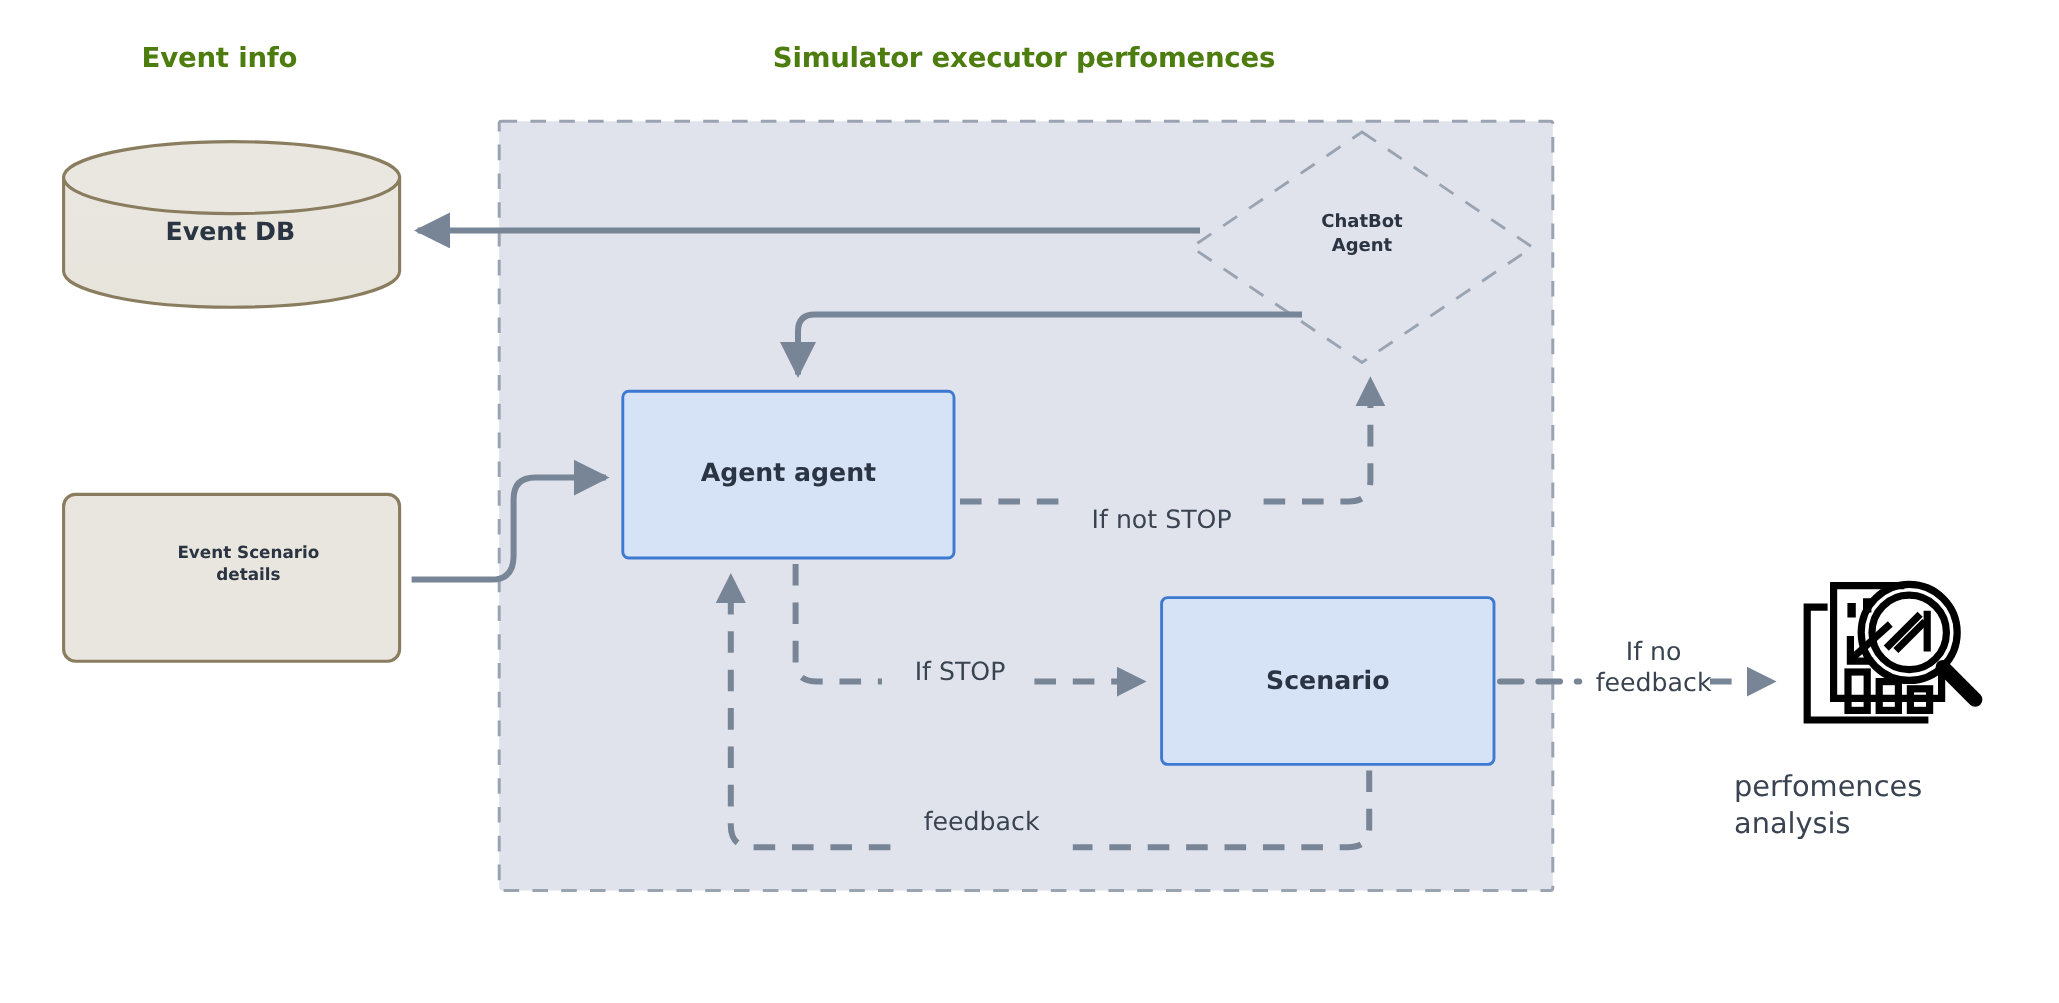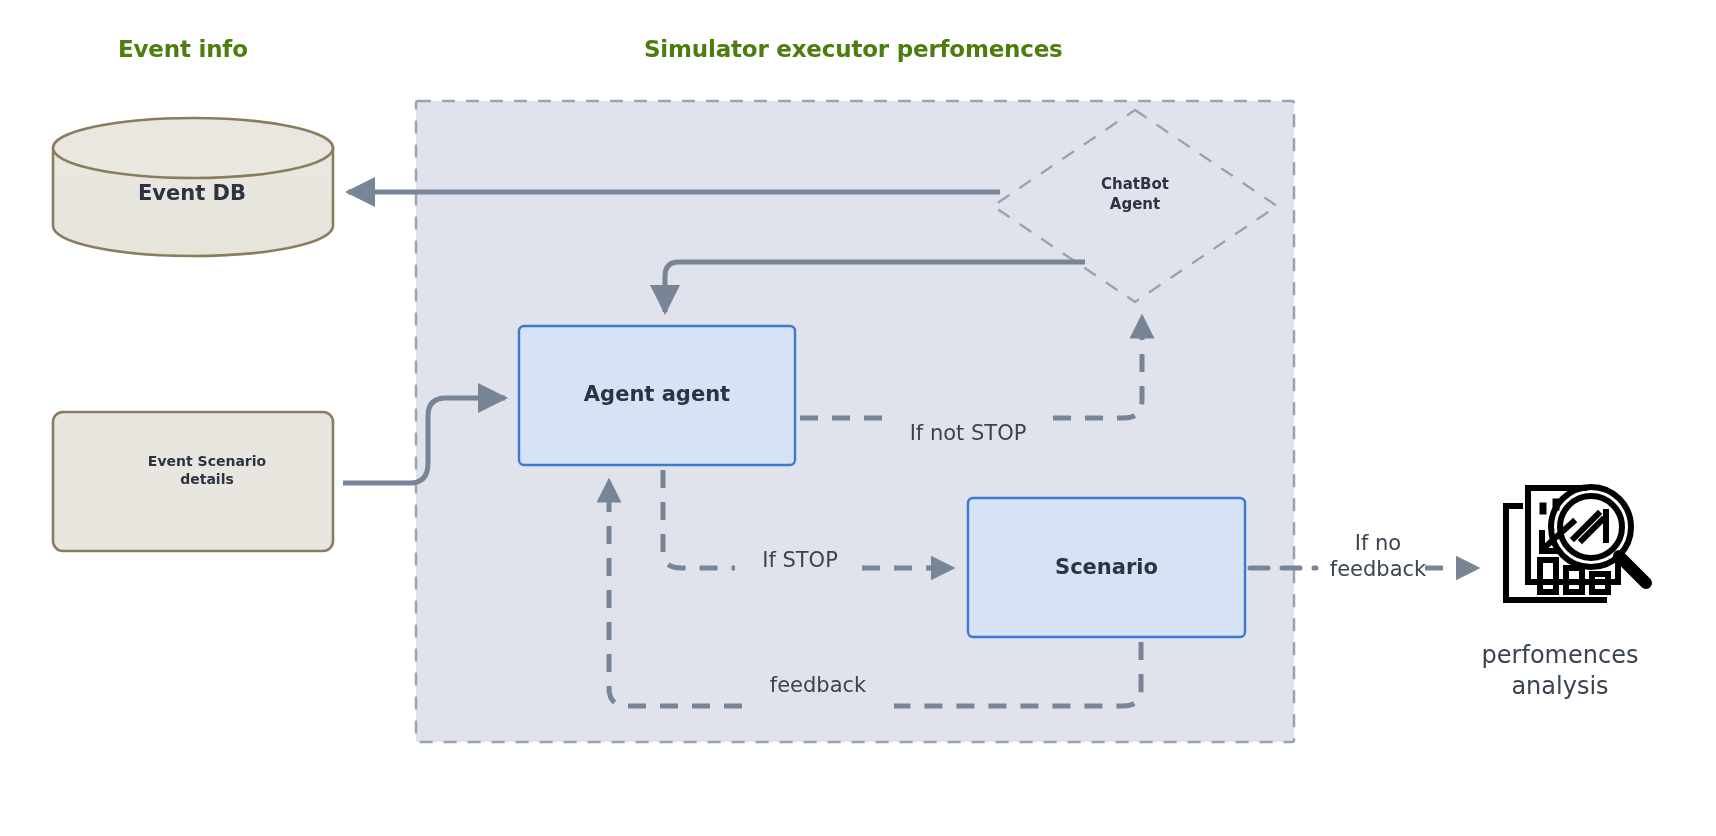--- a/index.html
+++ b/index.html
@@ -63,21 +63,21 @@
   #lbl-ifnotstop  { left: 888px;  top: 401px; width: 160px; margin-top: 19px; }
   #lbl-ifstop     { left: 740px;  top: 547px; width: 120px; }
   #lbl-feedback   { left: 748px;  top: 672px; width: 140px; }
   #lbl-nofeedback { left: 1318px; top: 530px; width: 120px; text-align: center; }
 
   #perf-caption {
     position: absolute;
     left: 1445px;
     top: 640px;
     width: 230px;
-    text-align: center;
+    text-align: left;
     font-family: "DejaVu Sans", sans-serif;
     font-size: 24px;
     color: #3a4451;
     line-height: 1.28;
     white-space: pre-line;
   }
   #perf-icon {
     position: absolute;
     left: 1498px;
     top: 478px;

